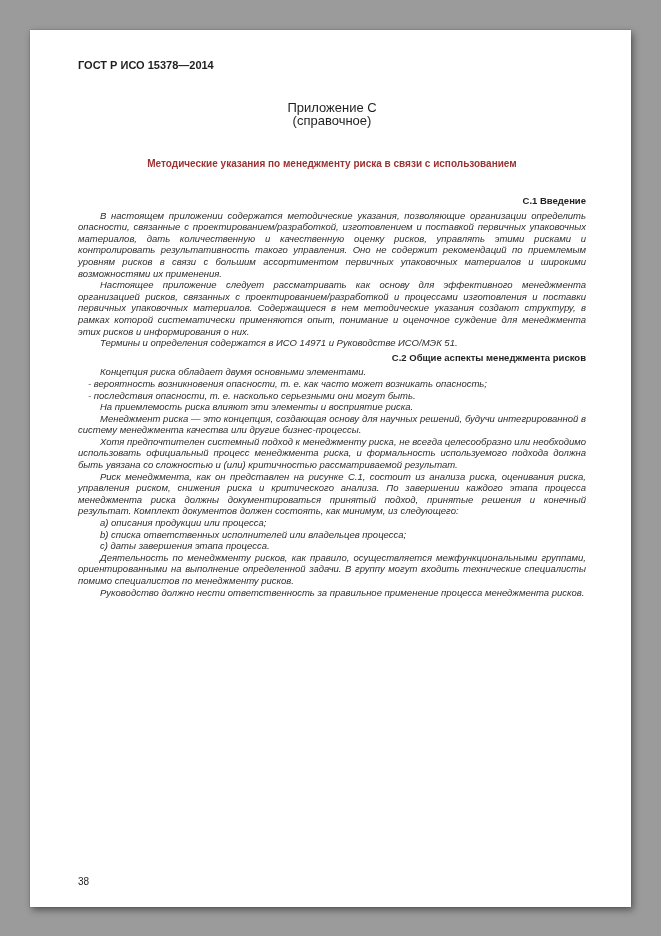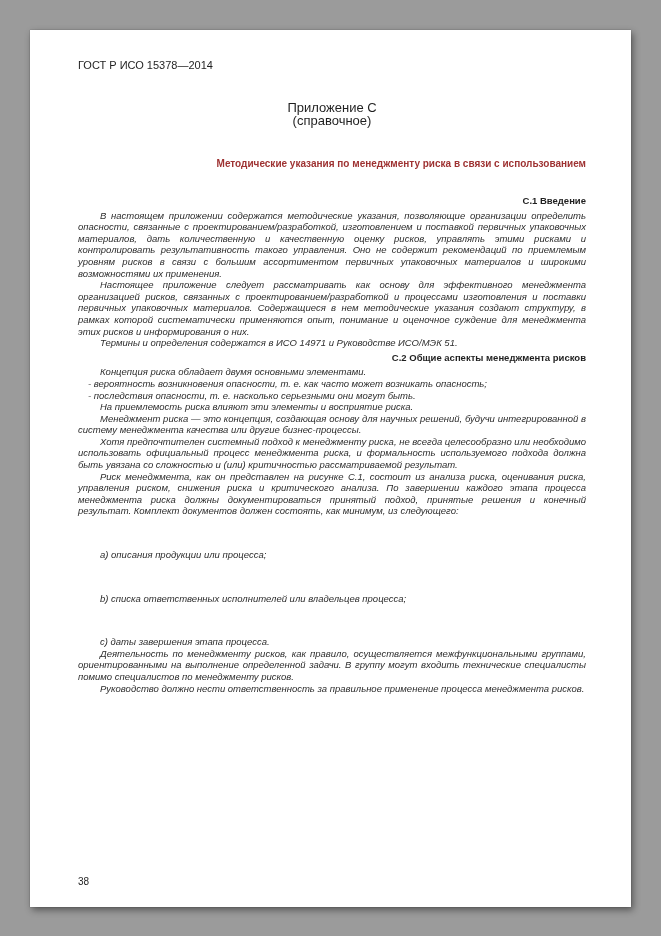--- a/index.html
+++ b/index.html
@@ -20,34 +20,34 @@
     width: 601px;
     height: 877px;
     margin: 30px auto 0;
     background: #ffffff;
     box-shadow: 2px 3px 7px rgba(0,0,0,0.45), 0 0 1px rgba(0,0,0,0.35);
     box-sizing: border-box;
     padding: 29px 45px 0 48px;
     color: #2d2d2d;
   }
   .doc-num {
-    font-weight: normal;
+    font-weight: bold;
     font-size: 11px;
     color: #1f1f1f;
     margin: 0 0 30px 0;
   }
   .appendix {
     text-align: center;
     font-size: 13px;
     line-height: 13px;
     color: #1f1f1f;
     margin: 0 0 30px 0;
   }
   .doc-title {
-    text-align: right;
+    text-align: center;
     font-weight: bold;
     font-size: 10px;
     line-height: 14px;
     color: #9e3232;
     margin: 15px 0 24px 0;
   }
   .body-text { }
   .blk {
     margin: 0;
     font-size: 9.5px;
@@ -59,21 +59,21 @@
   .blk.heading {
     font-style: normal;
     font-weight: bold;
     text-align: right;
     text-indent: 22px;
     margin: 3px 0 3px 0;
     color: #1f1f1f;
   }
   .blk.para { text-indent: 22px; }
   .blk.dash { text-indent: 10px; }
-  .blk.item { text-indent: 22px; margin-top: 32px; }
+  .blk.item { text-indent: 22px; }
   .page-number {
     position: absolute;
     left: 48px;
     bottom: 20px;
     font-size: 10px;
     color: #1f1f1f;
   }
 </style>
 </head>
 <body>

